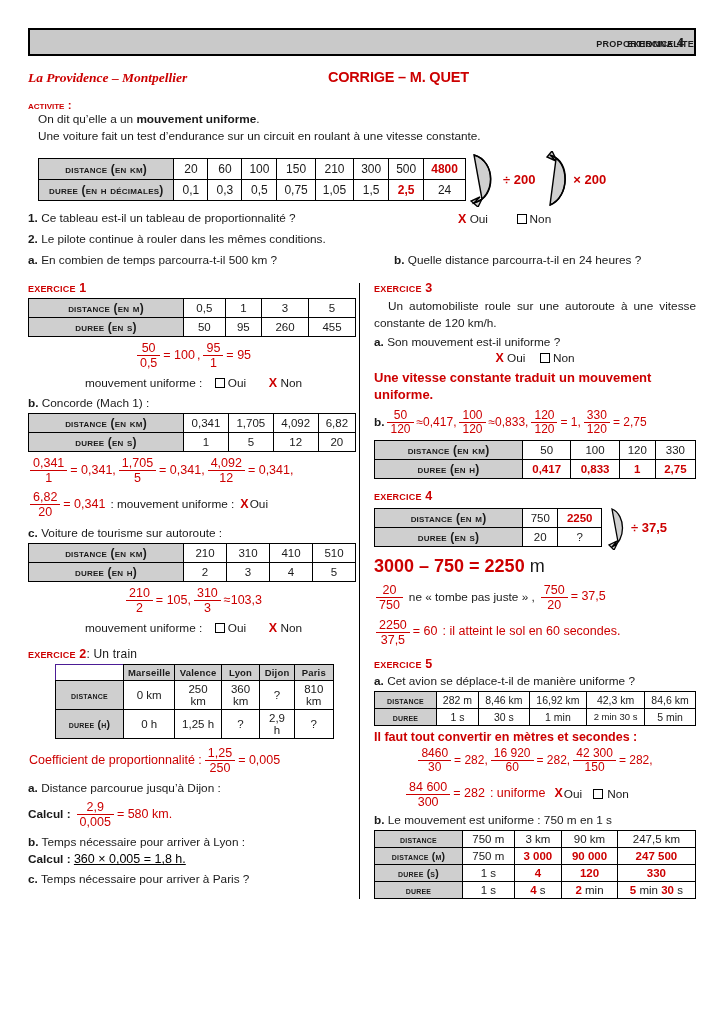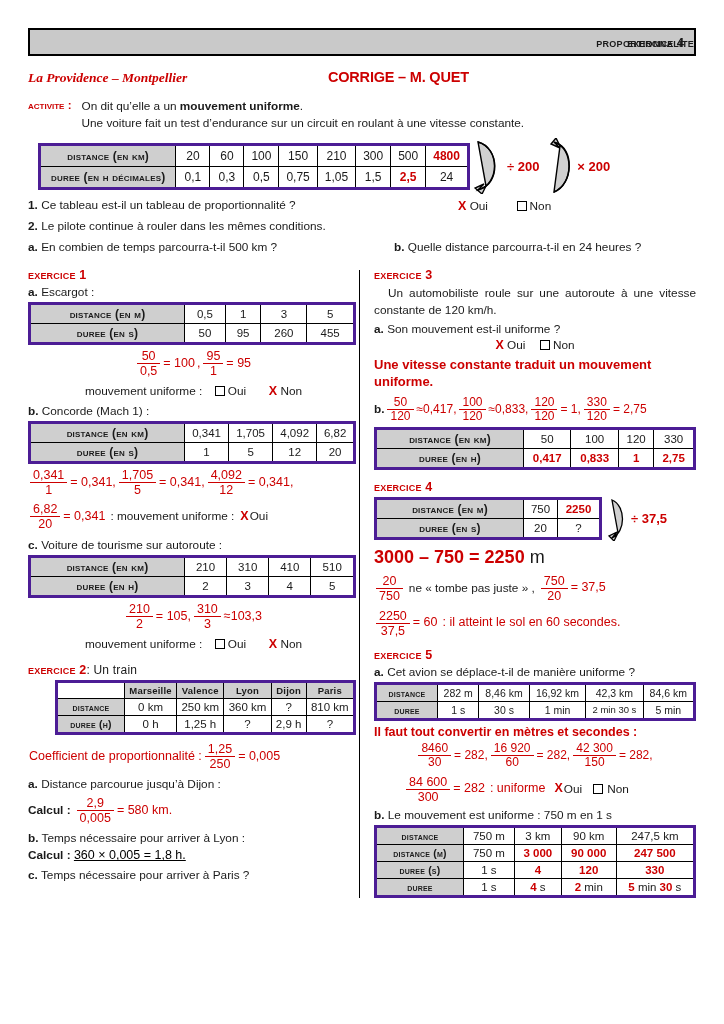--- a/index.html
+++ b/index.html
@@ -41,28 +41,28 @@
   .school {
     color:#cc0000; font-family:"Liberation Serif", serif;
     font-style: italic; font-weight:bold; font-size:13.5px;
   }
   .corrige {
     position:absolute; left: 300px; top:-1px;
     color:#cc0000; font-weight:bold; font-size:14.5px; letter-spacing:-.2px;
   }
 
   
-  .activity { margin-top: 8px; display:flex; }
+  .activity { margin-top: 8px; display:flex;flex-direction:column; }
   .act-label { color:#cc0000; font-weight:bold; font-size:11.5px;
     font-variant:small-caps; text-transform:lowercase; white-space:nowrap; padding-top:1px; }
   .act-text { margin-left: 10px; line-height: 1.45; font-size:11.8px;}
   .act-text b { font-weight:bold; }
 
   
-  table.t { border-collapse: collapse; border: 3px solid #4c1d95; }
+  table.t { border-collapse: collapse; border: 1px solid #4c1d95; }
   table.t td { border: 1px solid #000; text-align:center;
      font-size: 11.5px; padding: 2px 4px; background:#fff; }
   table.t td.hd { background:#cfcfcf; font-weight:bold;
      font-variant: small-caps; text-transform: lowercase;
      text-align:center; font-size:12px; letter-spacing:.2px; white-space:nowrap; }
   td.shade { background:#cfcfcf; }
   td.red { color:#cc0000; font-weight:bold; }
 
   .actTableWrap { margin-top:6px; margin-left:10px; display:flex; align-items:center; }
   table.act td { padding: 3px 7px; min-width: 34px; font-size:12px; }
@@ -195,24 +195,20 @@
       <b>b.</b>
       <span>Quelle distance parcourra-t-il en 24 heures ?</span>
     </span>
   </div>
 
   <div class="cols">
 
     <div class="colL">
 
       <div class="exh">EXERCICE 1</div>
-      <div class="sub">
-        <b>a.</b>
-        <span>Escargot :</span>
-      </div>
       <div class="tbl-wrap">
         <table class="t" style="width:328px">
           <tbody>
               <tr>
             <td class="hd" style="width:155px">DISTANCE (en m)</td>
             <td>0,5</td>
             <td>1</td>
             <td>3</td>
             <td>5</td>
           </tr>
@@ -342,21 +338,21 @@
         <span class="cbox"></span><span>Oui</span>
         <span style="display:inline-block;width:16px"></span>
         <span class="xmark">X</span>
         <span>Non</span>
       </div>
 
       <div class="exh" style="margin-top:12px">
         <span>EXERCICE 2</span><span class="plain">: Un train</span>
       </div>
       <div class="tbl-wrap" style="margin-left:27px">
-        <table class="t" style="width:301px">
+        <table class="t" style="width:279px">
           <tbody>
               <tr>
             <td class="hd" style="width:68px;background:#fff;border:none;border-right:1px solid #000;border-bottom:1px solid #000;"></td>
             <td class="hd" style="font-size:9.5px;font-variant:normal;text-transform:none;">Marseille</td>
             <td class="hd" style="font-size:9.5px;font-variant:normal;text-transform:none;">Valence</td>
             <td class="hd" style="font-size:9.5px;font-variant:normal;text-transform:none;">Lyon</td>
             <td class="hd" style="font-size:9.5px;font-variant:normal;text-transform:none;">Dijon</td>
             <td class="hd" style="font-size:9.5px;font-variant:normal;text-transform:none;">Paris</td>
           </tr>
           <tr>

